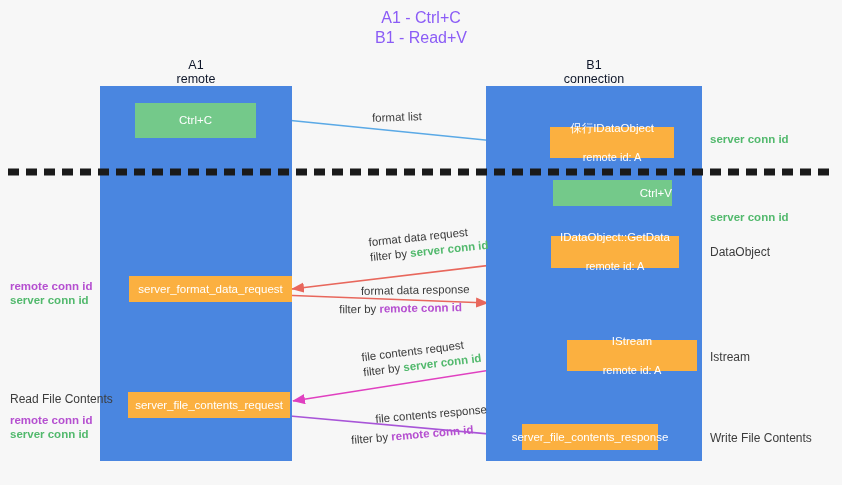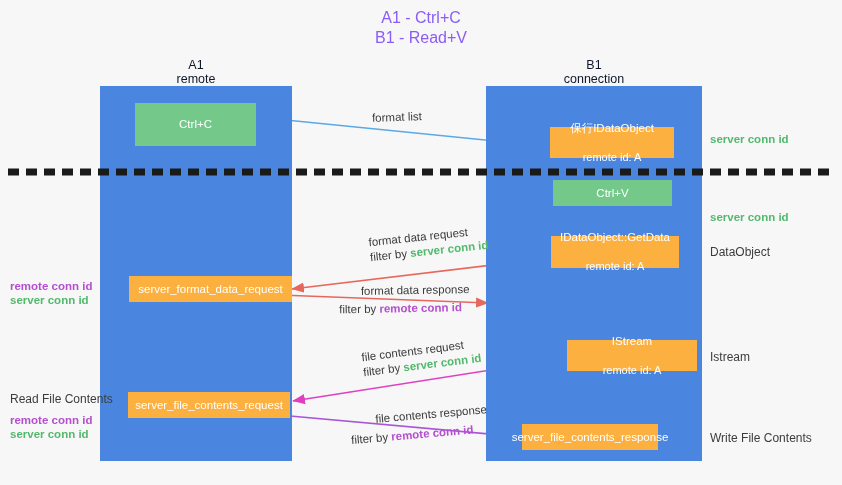--- a/index.html
+++ b/index.html
@@ -92,30 +92,30 @@
 
   <div class="abs col-head" style="left:100px;top:58px;width:192px;">
     <div>A1</div>
     <div>remote</div>
   </div>
   <div class="abs col-head" style="left:486px;top:58px;width:216px;">
     <div>B1</div>
     <div>connection</div>
   </div>
 
-  <div class="box green" style="left:135px;top:103px;width:121px;height:43px;">
+  <div class="box green" style="left:135px;top:103px;width:121px;height:35px;">
     <span>Ctrl+C</span>
   </div>
 
   <div class="box orange" style="left:550px;top:127px;width:124px;height:31px;">
     <span>保行IDataObject</span>
     <span class="l2">remote id: A</span>
   </div>
 
-  <div class="box green" style="left:553px;top:180px;width:119px;height:26px;">
+  <div class="box green" style="left:553px;top:180px;width:119px;height:26px;align-items:flex-end;">
     <span>Ctrl+V</span>
   </div>
 
   <div class="box orange" style="left:551px;top:236px;width:128px;height:32px;">
     <span>IDataObject::GetData</span>
     <span class="l2">remote id: A</span>
   </div>
 
   <div class="box orange" style="left:567px;top:340px;width:130px;height:31px;">
     <span>IStream</span>

